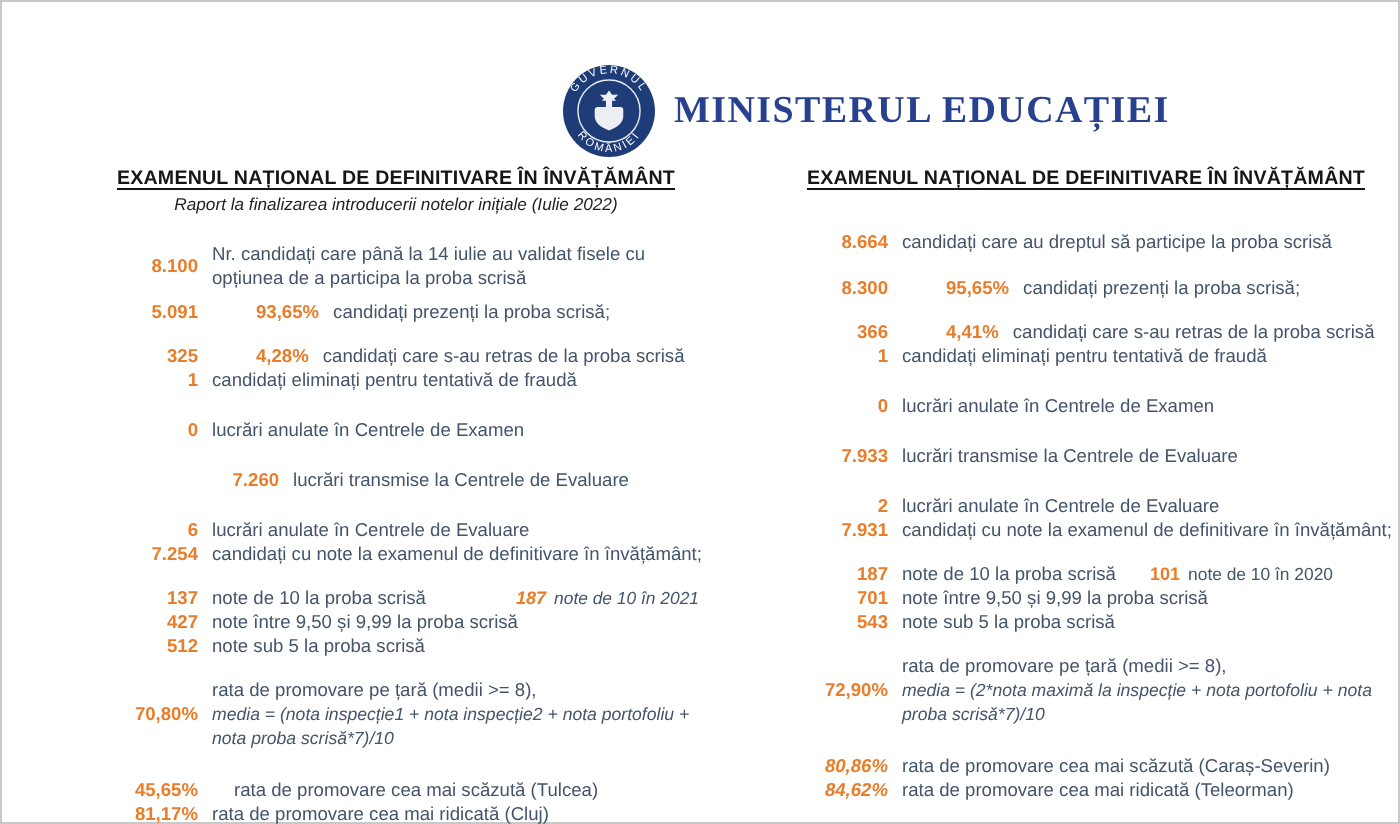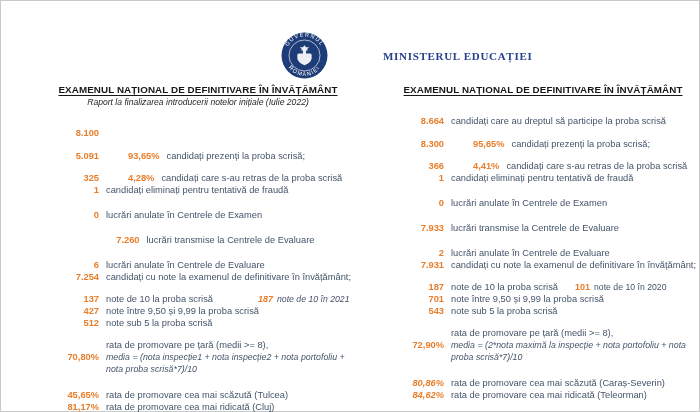--- a/index.html
+++ b/index.html
@@ -10,22 +10,22 @@
     position:relative; overflow:hidden;
     color:#44546A;
   }
   .frame { position:absolute; inset:0; border:1px solid #c9c9c9; pointer-events:none; }
 
   
   .logo { position:absolute; left:281px; top:32px; display:flex; align-items:center; gap:9px; }
   .seal { width:47px; height:47px; display:block; }
   .ministry {
     font-family:"Liberation Serif","DejaVu Serif",serif;
-    font-size:11px; font-weight:bold; letter-spacing:0.7px;
-    color:#28418e; white-space:nowrap;margin-left:46px;
+    font-size:19px; font-weight:bold; letter-spacing:0.7px;
+    color:#28418e; white-space:nowrap;
   }
 
   
   .col { position:absolute; top:84px; width:314px; }
   .col-a { left:41px; }
   .col-b { left:386px; }
   .col-title {
     font-size:9.8px; font-weight:bold; text-align:center; color:#161616;
     text-decoration:underline; text-underline-offset:2px; letter-spacing:0.1px;
     white-space:nowrap;
@@ -76,20 +76,21 @@
   </svg>
   <span class="ministry">MINISTERUL EDUCAȚIEI</span>
 </div>
 
 <div class="col col-a">
   <div class="col-title">EXAMENUL NAȚIONAL DE DEFINITIVARE ÎN ÎNVĂȚĂMÂNT</div>
   <div class="col-subtitle">Raport la finalizarea introducerii notelor inițiale (Iulie 2022)</div>
   <div class="rows">
       <div class="row tall" style="margin-top: 14px;">
         <span class="num">8.100</span>
+        <span class="txt">Nr. candidați care până la 14 iulie au validat fisele cu opțiunea de a participa la proba scrisă</span>
       </div>
       <div class="row" style="margin-top: 5px;">
         <span class="num">5.091</span>
         <span class="pct">93,65%</span>
         <span class="txt">candidați prezenți la proba scrisă;</span>
       </div>
       <div class="row" style="margin-top: 10px;">
         <span class="num">325</span>
         <span class="pct">4,28%</span>
         <span class="txt">candidați care s-au retras de la proba scrisă</span>
@@ -127,21 +128,21 @@
         <span class="num">512</span>
         <span class="txt">note sub 5 la proba scrisă</span>
       </div>
       <div class="row" style="margin-top: 10px;">
         <span class="num">70,80%</span>
         <span class="txt">
           <div class="t1">rata de promovare pe țară (medii &gt;= 8),</div>
           <div class="formula">media = (nota inspecție1 + nota inspecție2 + nota portofoliu + nota proba scrisă*7)/10</div>
         </span>
       </div>
-      <div class="row" style="margin-top: 14px;">
+      <div class="row" style="margin-top: 14px; gap: 11px;">
         <span class="num">45,65%</span>
         <span class="txt">rata de promovare cea mai scăzută (Tulcea)</span>
       </div>
       <div class="row" style="margin-top: 0px;">
         <span class="num">81,17%</span>
         <span class="txt">rata de promovare cea mai ridicată (Cluj)</span>
       </div>
     </div>
 </div>
 

